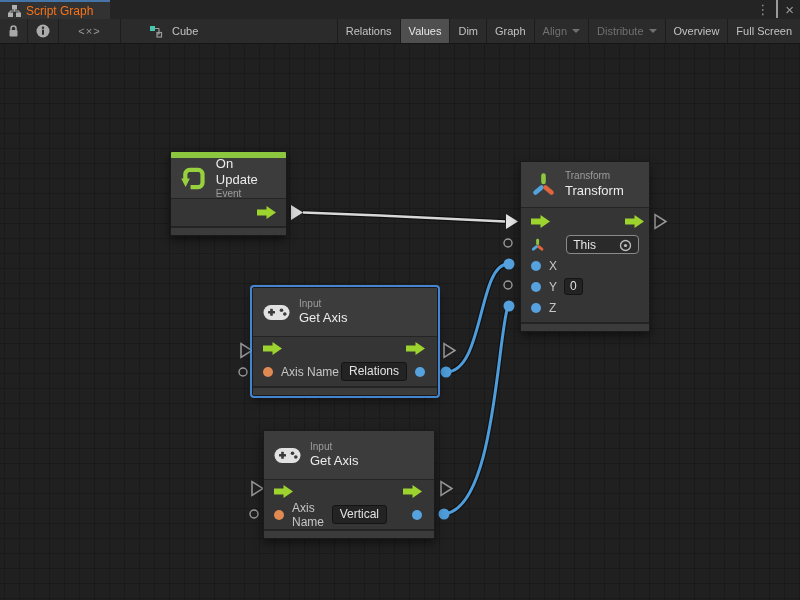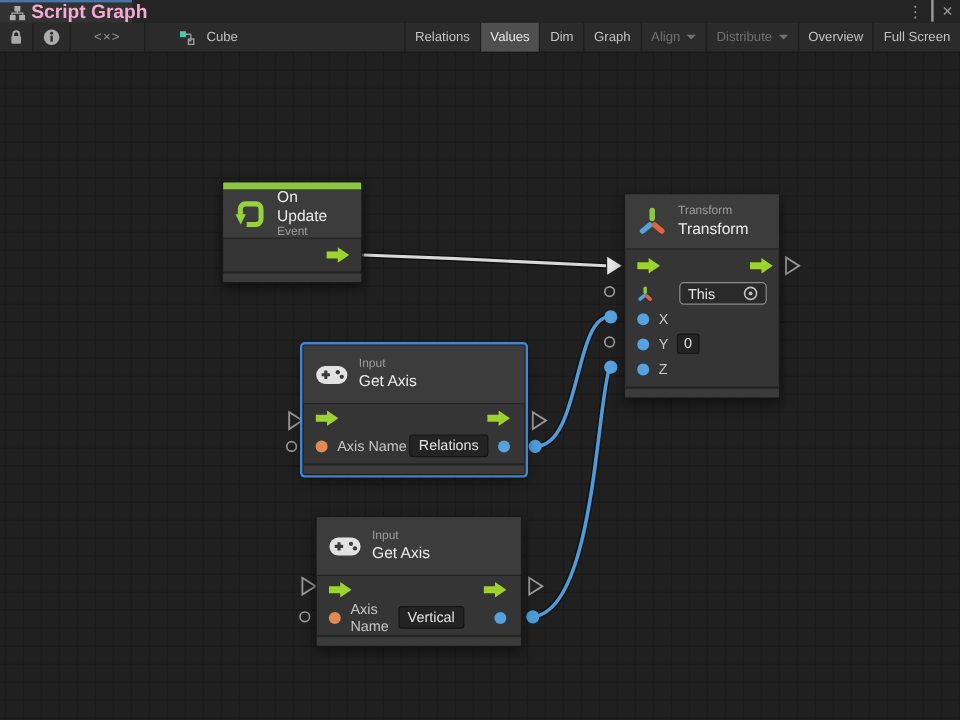--- a/index.html
+++ b/index.html
@@ -2,21 +2,21 @@
 <html><head>
 <meta charset="utf-8">
 <style>
   html,body{margin:0;padding:0;background:#191919;}
   *{box-sizing:border-box;font-family:"Liberation Sans", sans-serif;-webkit-font-smoothing:antialiased;}
   .window{position:relative;width:800px;height:600px;background:#1f1f1f;overflow:hidden;}
 
   
   .tabbar{position:absolute;left:0;top:0;width:800px;height:19px;background:#242424;display:flex;align-items:stretch;}
   .tab{width:110px;background:#323232;border-top:2px solid #4674A6;display:flex;align-items:center;gap:5px;padding:0 8px;}
-  .tab-title{font-size:16px;color:#f9a8d4;white-space:nowrap;font-weight:bold;}
+  .tab-title{font-size:12px;color:#f97316;white-space:nowrap;}
   .win-controls{margin-left:auto;display:flex;align-items:center;gap:7px;padding-right:6px;}
   .wc{color:#9a9a9a;font-size:13px;line-height:1;cursor:default;}
   .wc-box{width:9px;height:8px;border:1.5px solid #9a9a9a;border-top-width:2.5px;}
   .wc-close{font-size:15px;}
 
   
   .toolbar{position:absolute;left:0;top:19px;width:800px;height:25px;background:#2b2b2b;border-bottom:1px solid #161616;display:flex;align-items:stretch;font-size:11px;color:#c2c2c2;}
   .tbtn{display:flex;align-items:center;justify-content:center;padding:0 8px;border-right:1px solid #1d1d1d;cursor:default;white-space:nowrap;}
   .tbtn.noborder{border-right:none;}
   .tbtn.active{background:#4f4f4f;color:#e8e8e8;}
@@ -47,21 +47,21 @@
   .ntxt{display:flex;flex-direction:column;justify-content:center;line-height:1.25;}
   .ntitle{font-size:13px;color:#ececec;}
   .nsub{font-size:10px;color:#9d9d9d;}
   .nrow{display:flex;align-items:center;padding:0 10px;}
   .spacer{flex:1;}
   .plabel{font-size:12px;color:#c6c6c6;margin-left:8px;}
   .dot{width:10px;height:10px;border-radius:50%;flex:none;}
   .dot.blue{background:#55a2de;}
   .dot.orange{background:#de8a52;}
   .vfield{background:#232323;border:1px solid #141414;border-radius:3px;color:#e2e2e2;font-size:12px;padding:1px 7px;line-height:15px;}
-  .ofield{display:flex;align-items:center;justify-content:space-between;background:#2a2a2a;border:1px solid #8a8a8a;border-radius:4px;color:#e6e6e6;font-size:12px;padding:1px 6px;width:76px;height:19px;margin-left:22px;}
+  .ofield{display:flex;align-items:flex-end;justify-content:space-between;background:#2a2a2a;border:1px solid #8a8a8a;border-radius:4px;color:#e6e6e6;font-size:12px;padding:1px 6px;width:76px;height:19px;margin-left:22px;}
   .nfoot{background:#3b3b3b;height:9px;border-top:2px solid #242424;margin-top:0;}
   .arrow-ic{flex:none;display:block;}
 </style>
 </head>
 <body>
 
 <div class="window">
 
   <div class="tabbar">
     <div class="tab">
@@ -151,21 +151,21 @@
       <circle cx="243" cy="328" r="4" fill="none" stroke="#9a9a9a" stroke-width="1.4"></circle>
       <polygon points="444,299.5 444,313.5 455,306.5" fill="none" stroke="#9a9a9a" stroke-width="1.5"></polygon>
       <circle cx="446" cy="328" r="5.5" fill="#4e9cd9"></circle>
 
       <polygon points="252,437.5 252,451.5 263,444.5" fill="none" stroke="#9a9a9a" stroke-width="1.5"></polygon>
       <circle cx="254" cy="470" r="4" fill="none" stroke="#9a9a9a" stroke-width="1.4"></circle>
       <polygon points="441,437.5 441,451.5 452,444.5" fill="none" stroke="#9a9a9a" stroke-width="1.5"></polygon>
       <circle cx="444" cy="470" r="5.5" fill="#4e9cd9"></circle>
     </svg>
 
-    <div class="node" style="left:185px;top:107px;width:117px;">
+    <div class="node" style="left:170px;top:107px;width:117px;">
       <div class="accent"></div>
       <div class="nhead" style="height:41px;">
         <svg width="27" height="27" viewBox="0 0 27 27">
           <path d="M10,22.5 H18 A4.5,4.5 0 0 0 22.5,18 V9 A4.5,4.5 0 0 0 18,4.5 H9 A4.5,4.5 0 0 0 4.5,9 V14" stroke="#97d13e" stroke-width="4.4" fill="none"></path>
           <polygon points="0.2,13.5 9.3,13.5 4.8,22.5" fill="#97d13e"></polygon>
         </svg>
         <div class="ntxt">
           <span class="ntitle">On Update</span>
           <span class="nsub">Event</span>
         </div>

